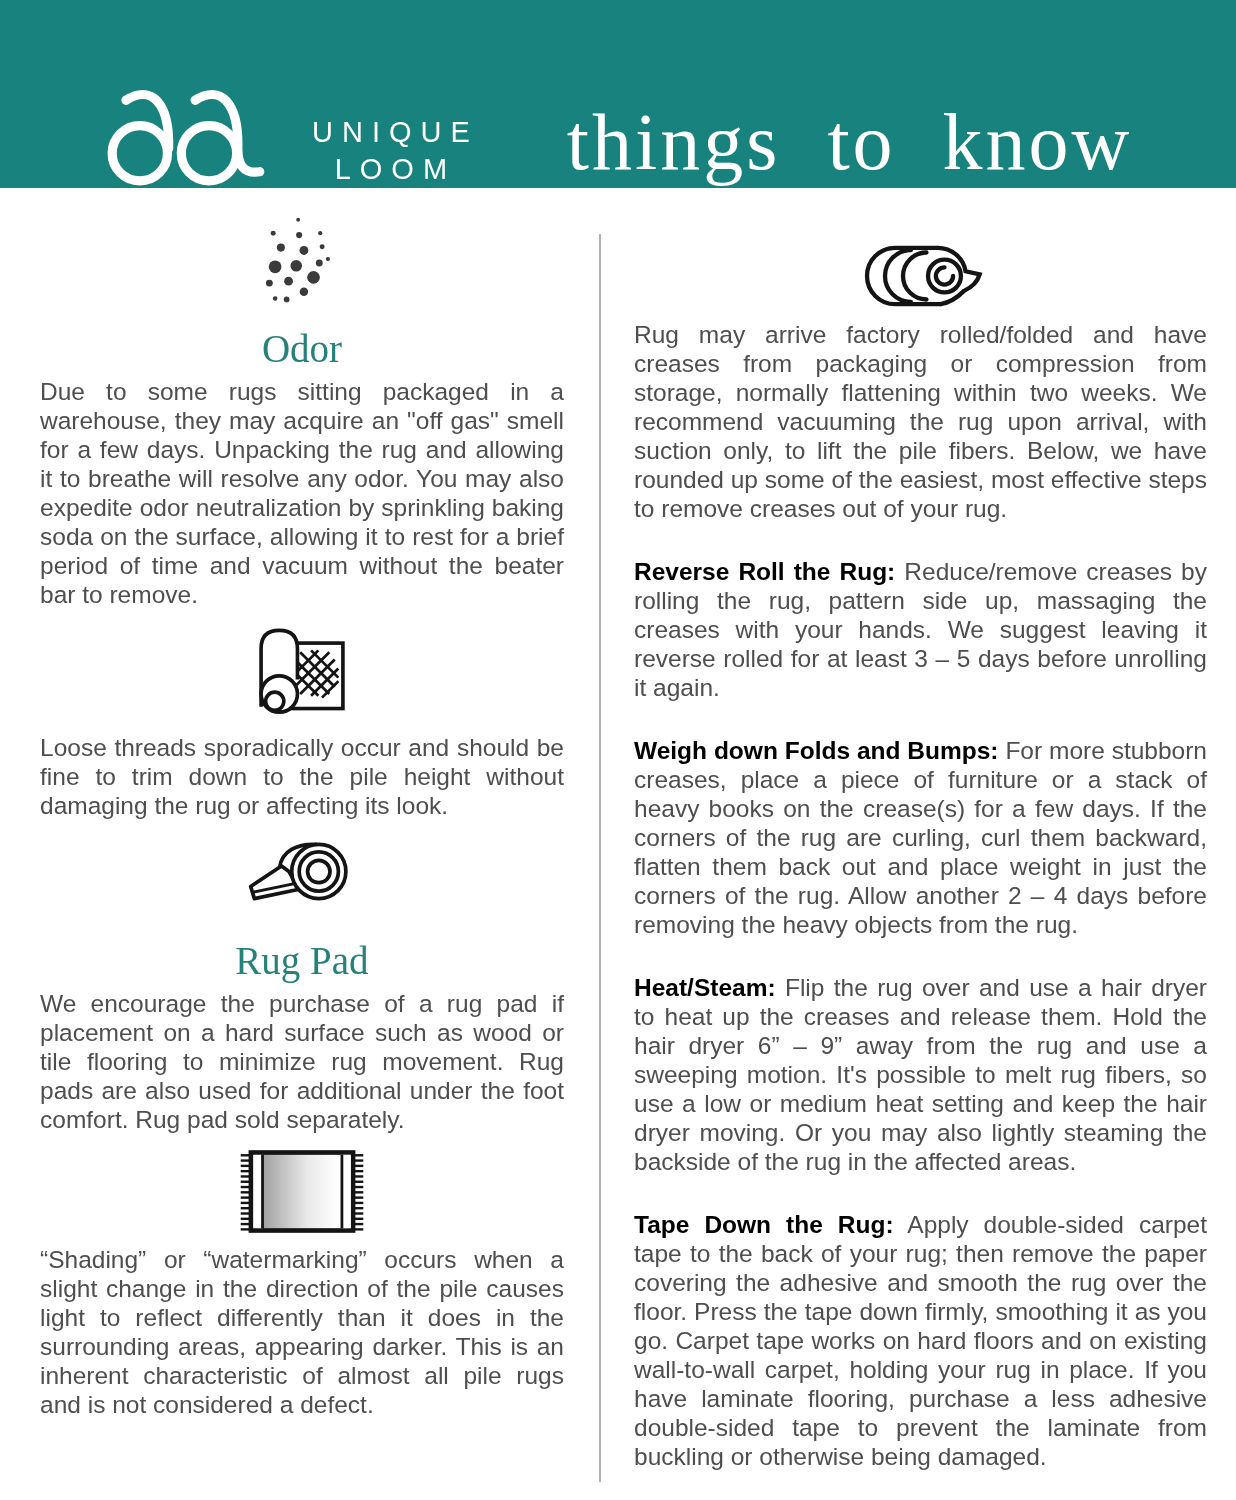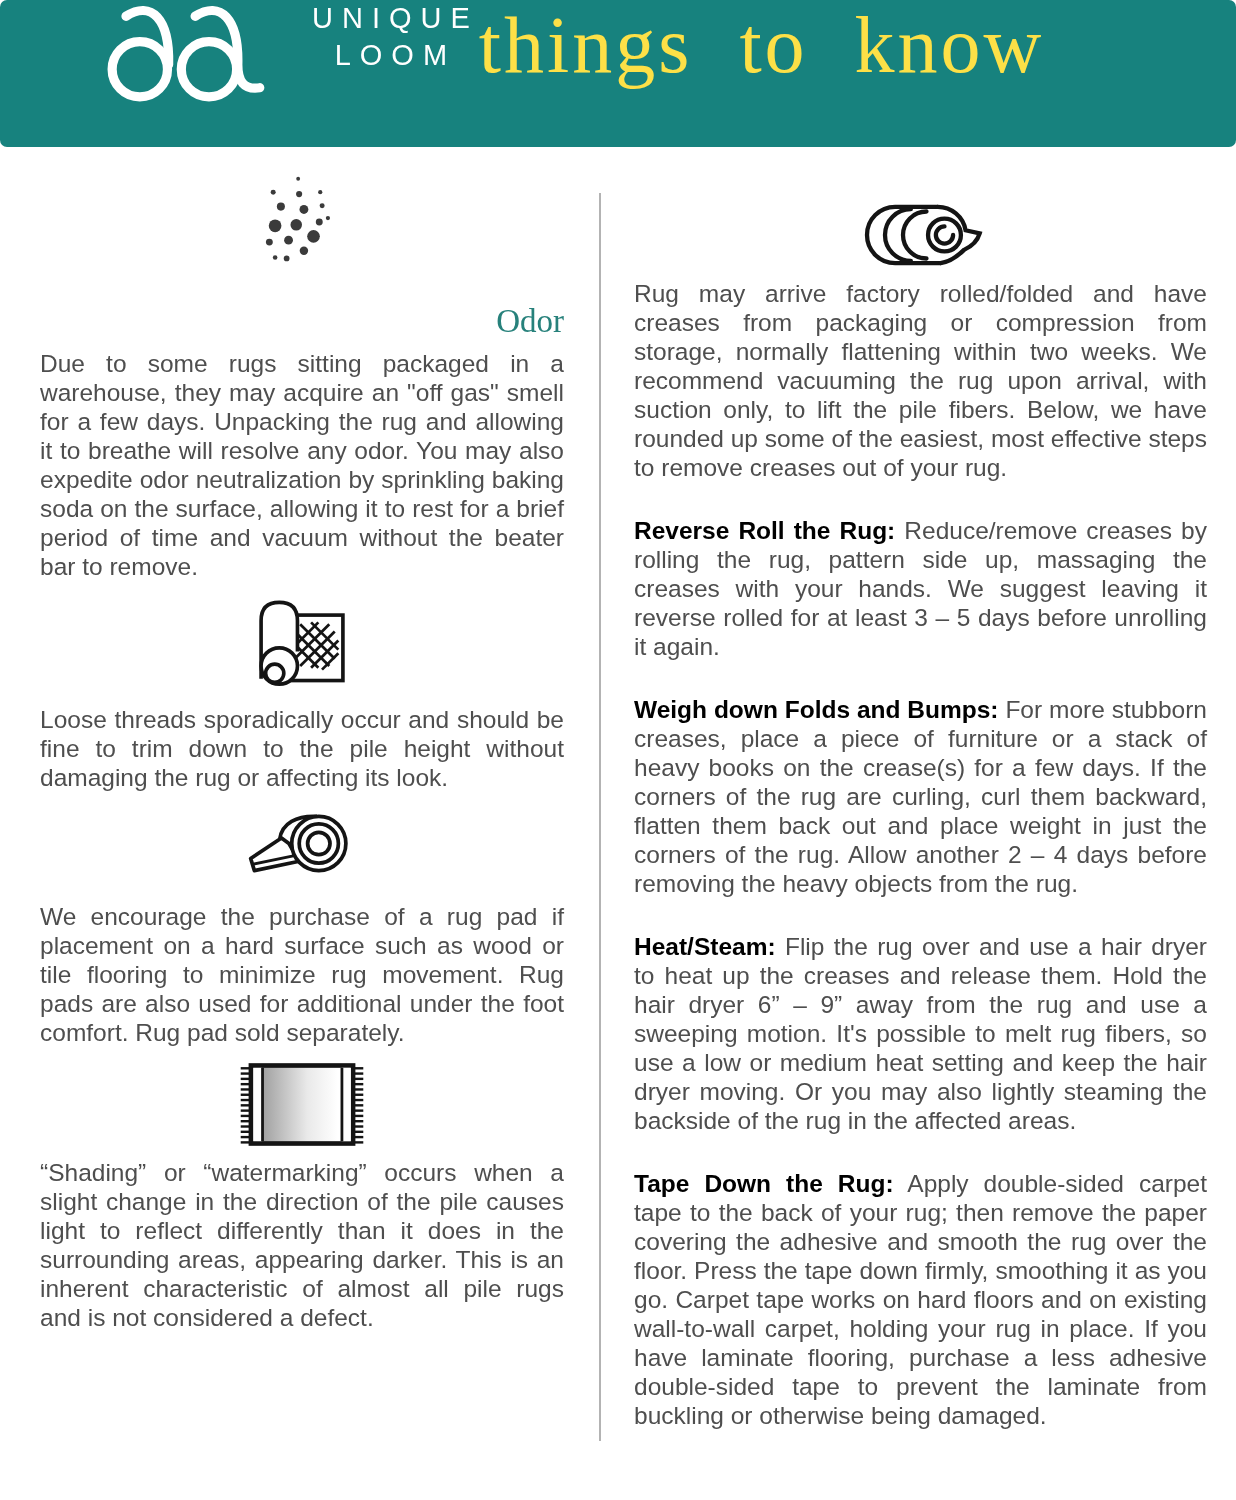--- a/index.html
+++ b/index.html
@@ -4,42 +4,42 @@
 <style>
   * { margin:0; padding:0; box-sizing:border-box; }
   html,body { background:#ffffff; }
   .page {
     position:relative; width:1236px; height:1500px; margin:0 auto;
     background:#ffffff; overflow:hidden;
     font-family:"Liberation Sans", sans-serif;
   }
   
   .banner {
-    height:147px; background:var(--teal,#17827E);
-    display:flex; align-items:flex-start; padding-left:96px;border-radius:7px;
+    height:188px; background:var(--teal,#17827E);
+    display:flex; align-items:flex-end; padding-left:96px;
   }
   .logo-svg { display:block; }
   .brand { margin-left:20px; color:#ffffff; text-align:center;
     font-size:29px; line-height:37px; letter-spacing:9px; font-weight:400; }
   .banner-title {
-    color:#fde047;
+    margin-left:88px; color:#ffffff;
     font-family:"Liberation Serif", serif;
     font-size:80px; letter-spacing:3px; word-spacing:0.30em; white-space:nowrap;
   }
   
   .content { position:relative; display:flex; }
   .divider { position:absolute; left:599px; top:46px; height:1248px; width:2px;
     background:#b3b3b3; }
   .col-left  { width:600px; padding:0 36px 0 40px; }
   .col-right { width:636px; padding:0 29px 0 34px; }
   .icon-row { text-align:center; }
   h2.sec-heading {
     font-family:"Liberation Serif", serif; font-weight:400;
-    color:var(--heading-teal,#27817B); text-align:right;
-    font-size:33px; line-height:48px; margin-top:24px;
+    color:var(--heading-teal,#27817B); text-align:center;
+    font-size:39px; line-height:48px; margin-top:11px;
   }
   p.body {
     color:var(--body-gray,#4E4E4E); font-size:24.5px; line-height:29px;
     text-align:justify; margin-top:4px;
   }
   p.body .lead { font-weight:700; color:#000000; }
   .m-icon-1 { margin-top:26px; }
   .m-icon-2 { margin-top:14px; }
   .m-icon-3 { margin-top:16px; }
   .m-icon-4 { margin-top:12px; }
@@ -132,20 +132,21 @@
               <path d="M38,32 L5,54 L9,67 L57,57 L46,38 Z"></path>
             </g>
             <path d="M8,60 L52,51" stroke="#141414" stroke-width="3" fill="none"></path>
             <g stroke="#141414" stroke-width="4" fill="#ffffff">
               <circle cx="78" cy="38" r="29"></circle>
               <circle cx="78" cy="38" r="21"></circle>
               <circle cx="78" cy="38" r="12"></circle>
             </g>
           </svg>
         </div>
+        <h2 class="sec-heading">Rug Pad</h2>
         <p class="body">We encourage the purchase of a rug pad if placement on a hard surface such as wood or tile flooring to minimize rug movement. Rug pads are also used for additional under the foot comfort. Rug pad sold separately.</p>
       </div>
 
       <div>
         <div class="icon-row m-icon-4">
           <svg width="130" height="91" viewBox="0 0 140 98">
             <defs>
               <linearGradient id="sg" x1="0" y1="0" x2="1" y2="0">
                 <stop offset="0" stop-color="#8d8d8d"></stop>
                 <stop offset="0.55" stop-color="#e9e9e9"></stop>

